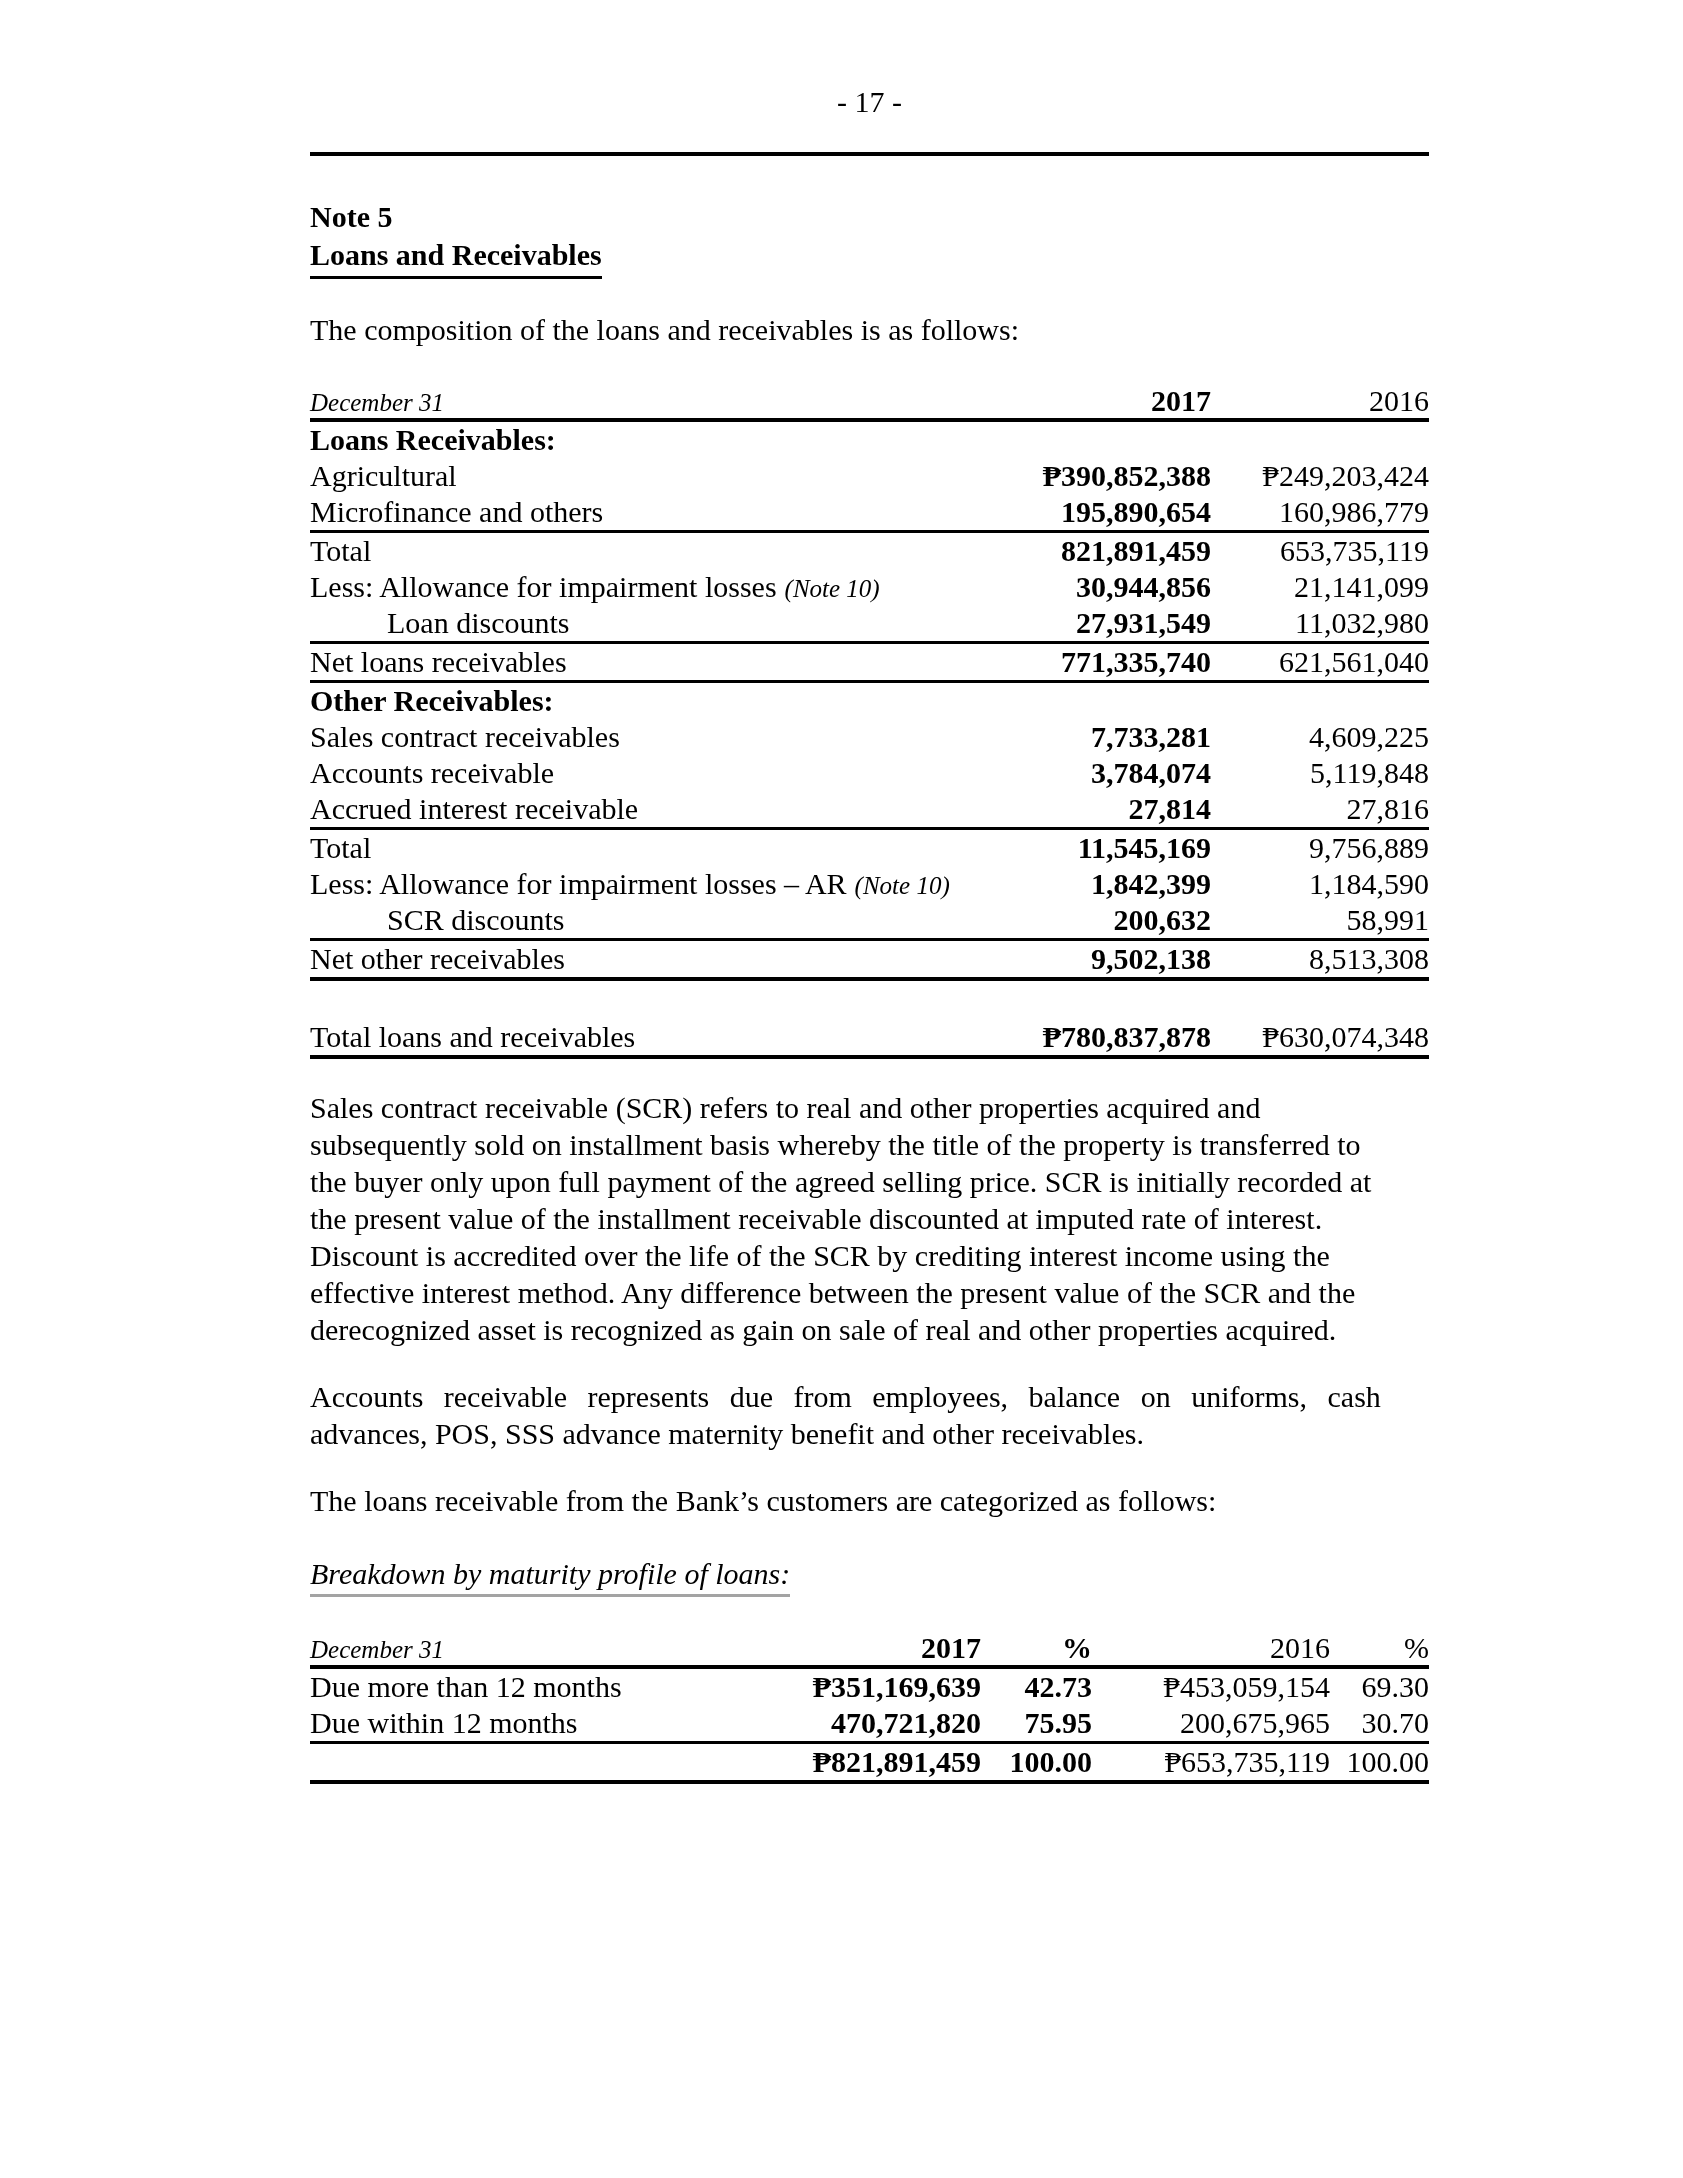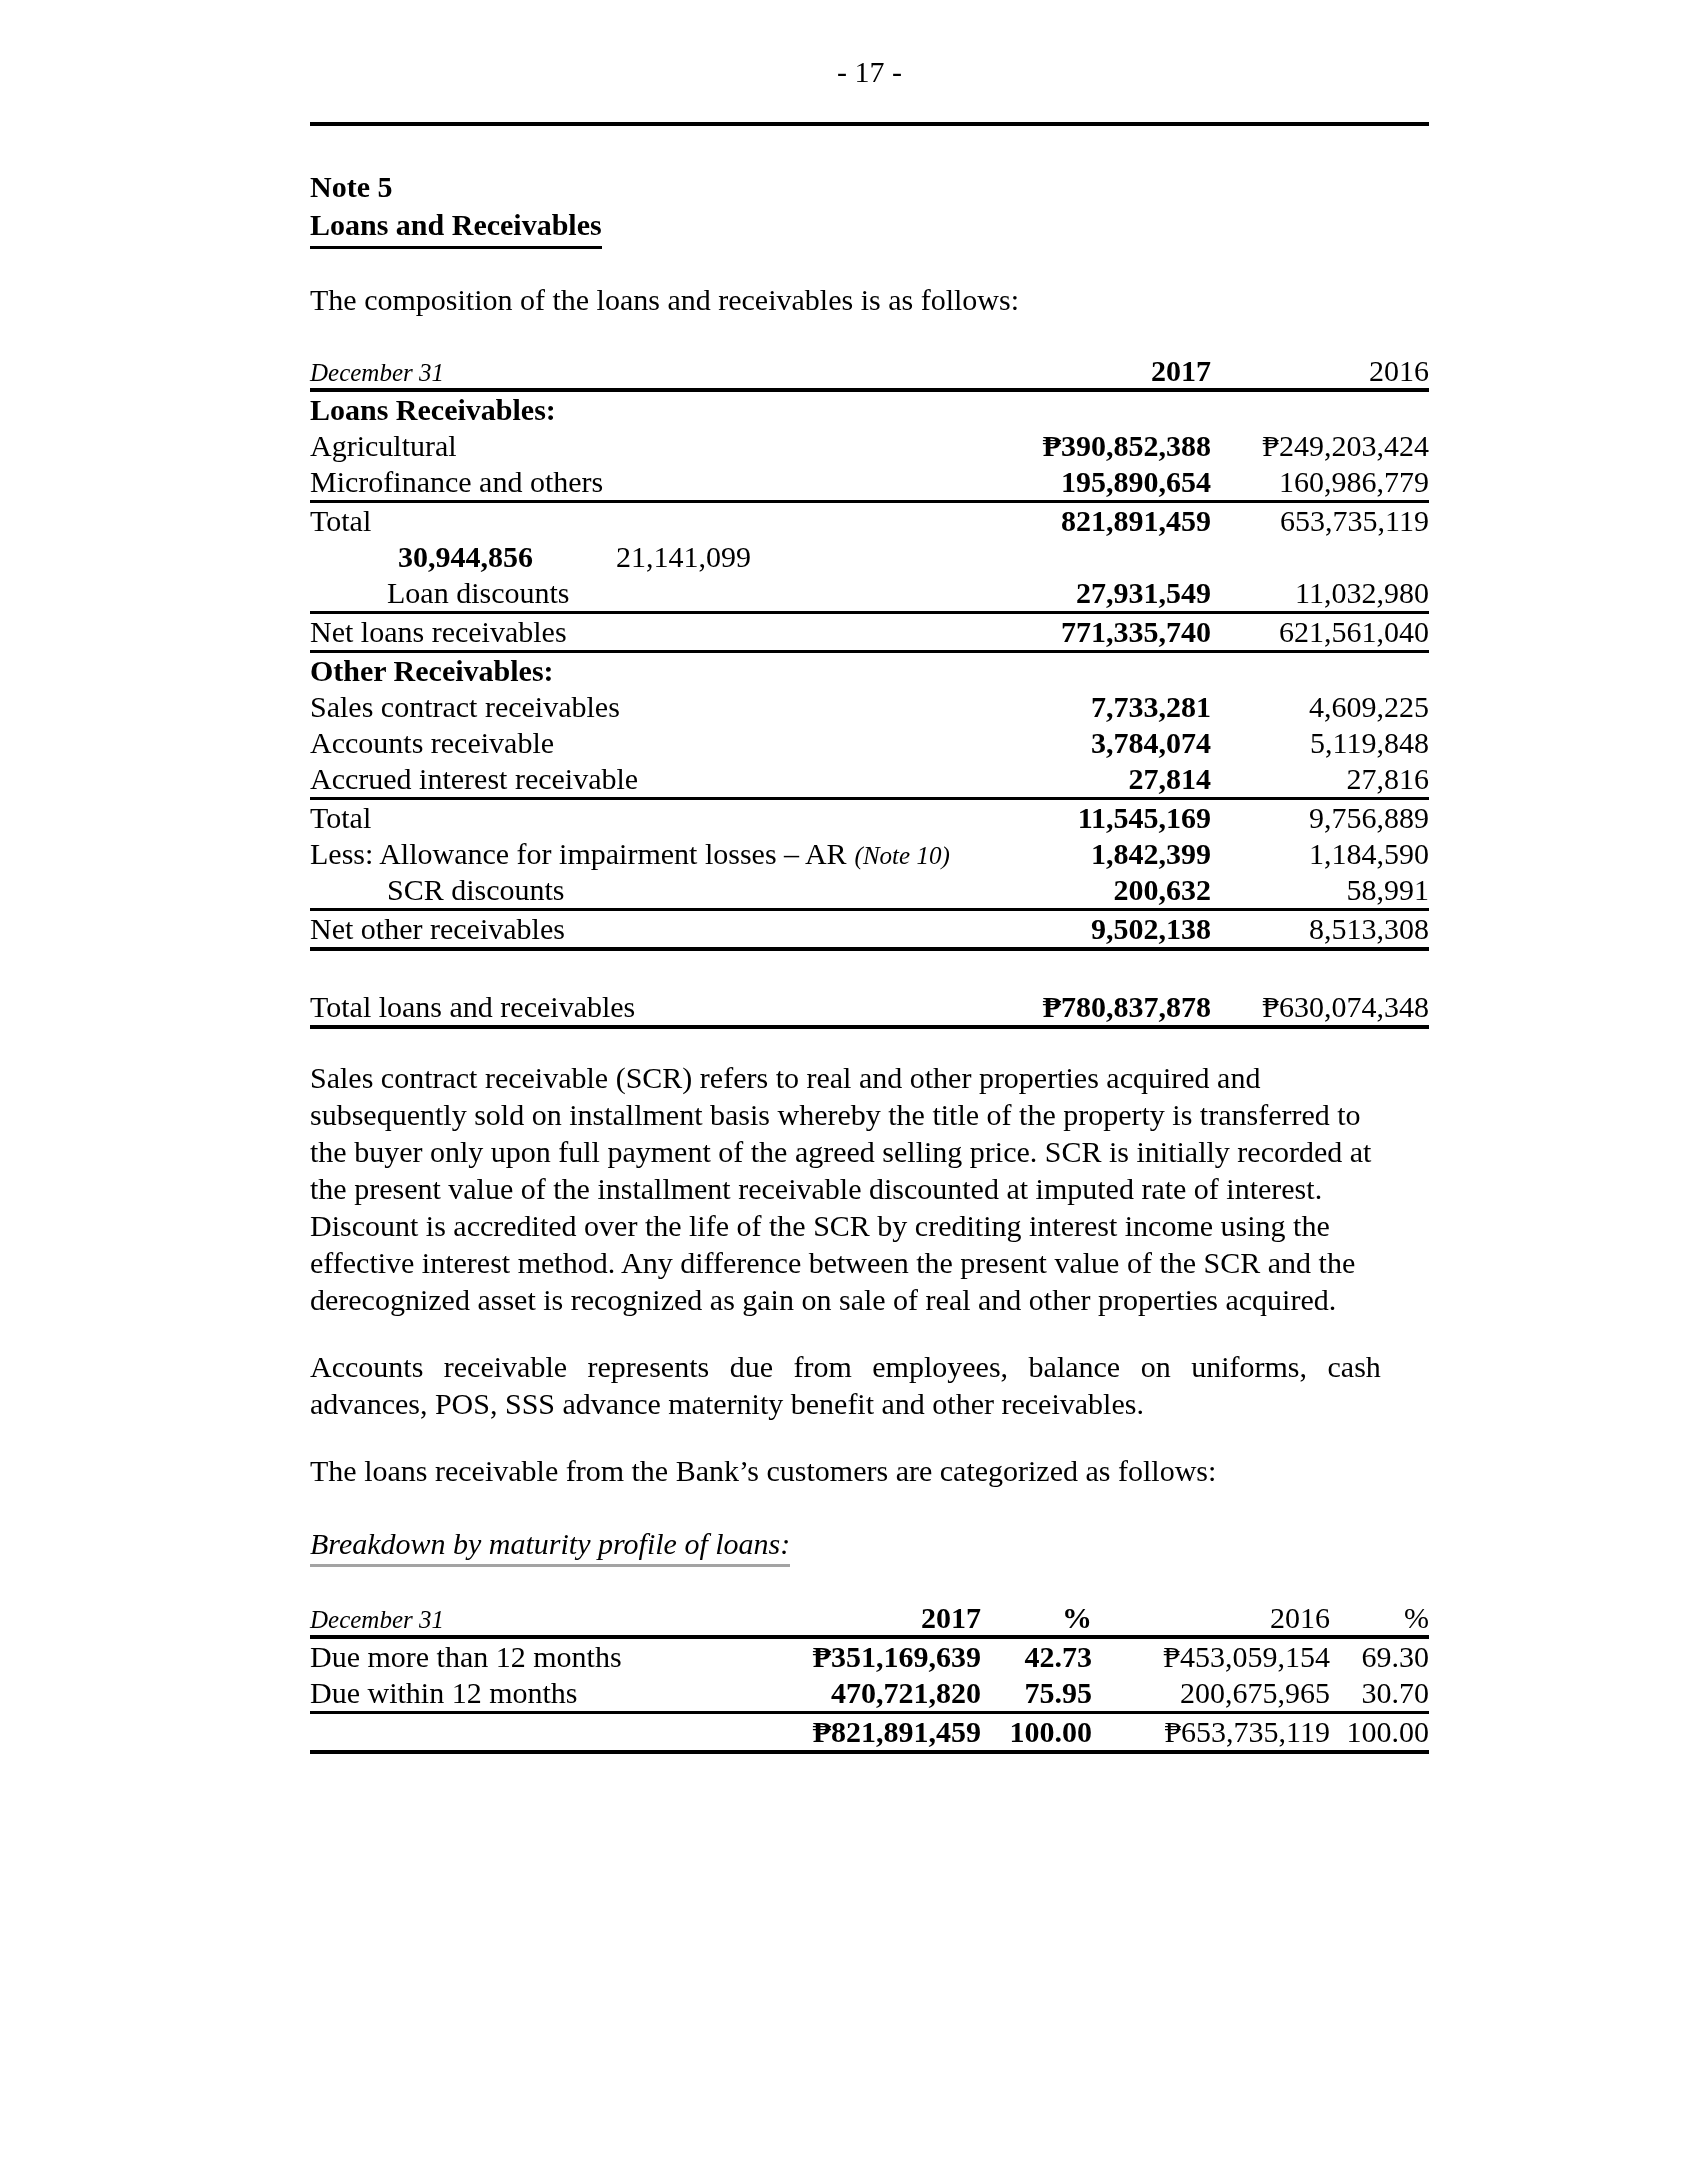--- a/index.html
+++ b/index.html
@@ -1,18 +1,18 @@
 <!DOCTYPE html>
 <html><head>
 <meta charset="utf-8">
 <title>Page 17</title>
 <style>
   html,body{margin:0;padding:0;background:#ffffff;}
   .sheet{position:relative;width:1683px;height:1959px;background:#ffffff;overflow:hidden;
-         font-family:"Liberation Serif","DejaVu Serif","DejaVu Sans",serif;color:#000;font-size:30px;}
+         font-family:"Liberation Serif","DejaVu Serif","DejaVu Sans",serif;color:#000;font-size:30px;margin-top:30px;}
   .content{position:absolute;left:310px;top:0;width:1119px;}
   .page-num{margin-top:53px;text-align:center;line-height:37px;}
   .top-rule{margin-top:32px;border-top:4px solid #000;}
   .note-head{margin-top:42px;font-weight:bold;line-height:38px;}
   .note-title{display:inline-block;border-bottom:3px solid #000;padding-bottom:2px;}
   .intro{margin-top:32px;line-height:37px;}
 
   
   .t1{margin-top:36px;}
   .t1-hrow{display:flex;align-items:baseline;height:34px;}
@@ -88,20 +88,21 @@
         <div class="t1-v c17">195,890,654</div>
         <div class="t1-v2">160,986,779</div>
       </div>
       <div class="rule"></div>
       <div class="t1-row">
         <div class="t1-label">Total</div>
         <div class="t1-v c17">821,891,459</div>
         <div class="t1-v2">653,735,119</div>
       </div>
       <div class="t1-row">
+        <div class="t1-label"><span>Less: Allowance for impairment losses</span><span class="note-ital">(Note 10)</span></div>
         <div class="t1-v c17">30,944,856</div>
         <div class="t1-v2">21,141,099</div>
       </div>
       <div class="t1-row indent">
         <div class="t1-label">Loan discounts</div>
         <div class="t1-v c17">27,931,549</div>
         <div class="t1-v2">11,032,980</div>
       </div>
       <div class="rule"></div>
       <div class="t1-row">

